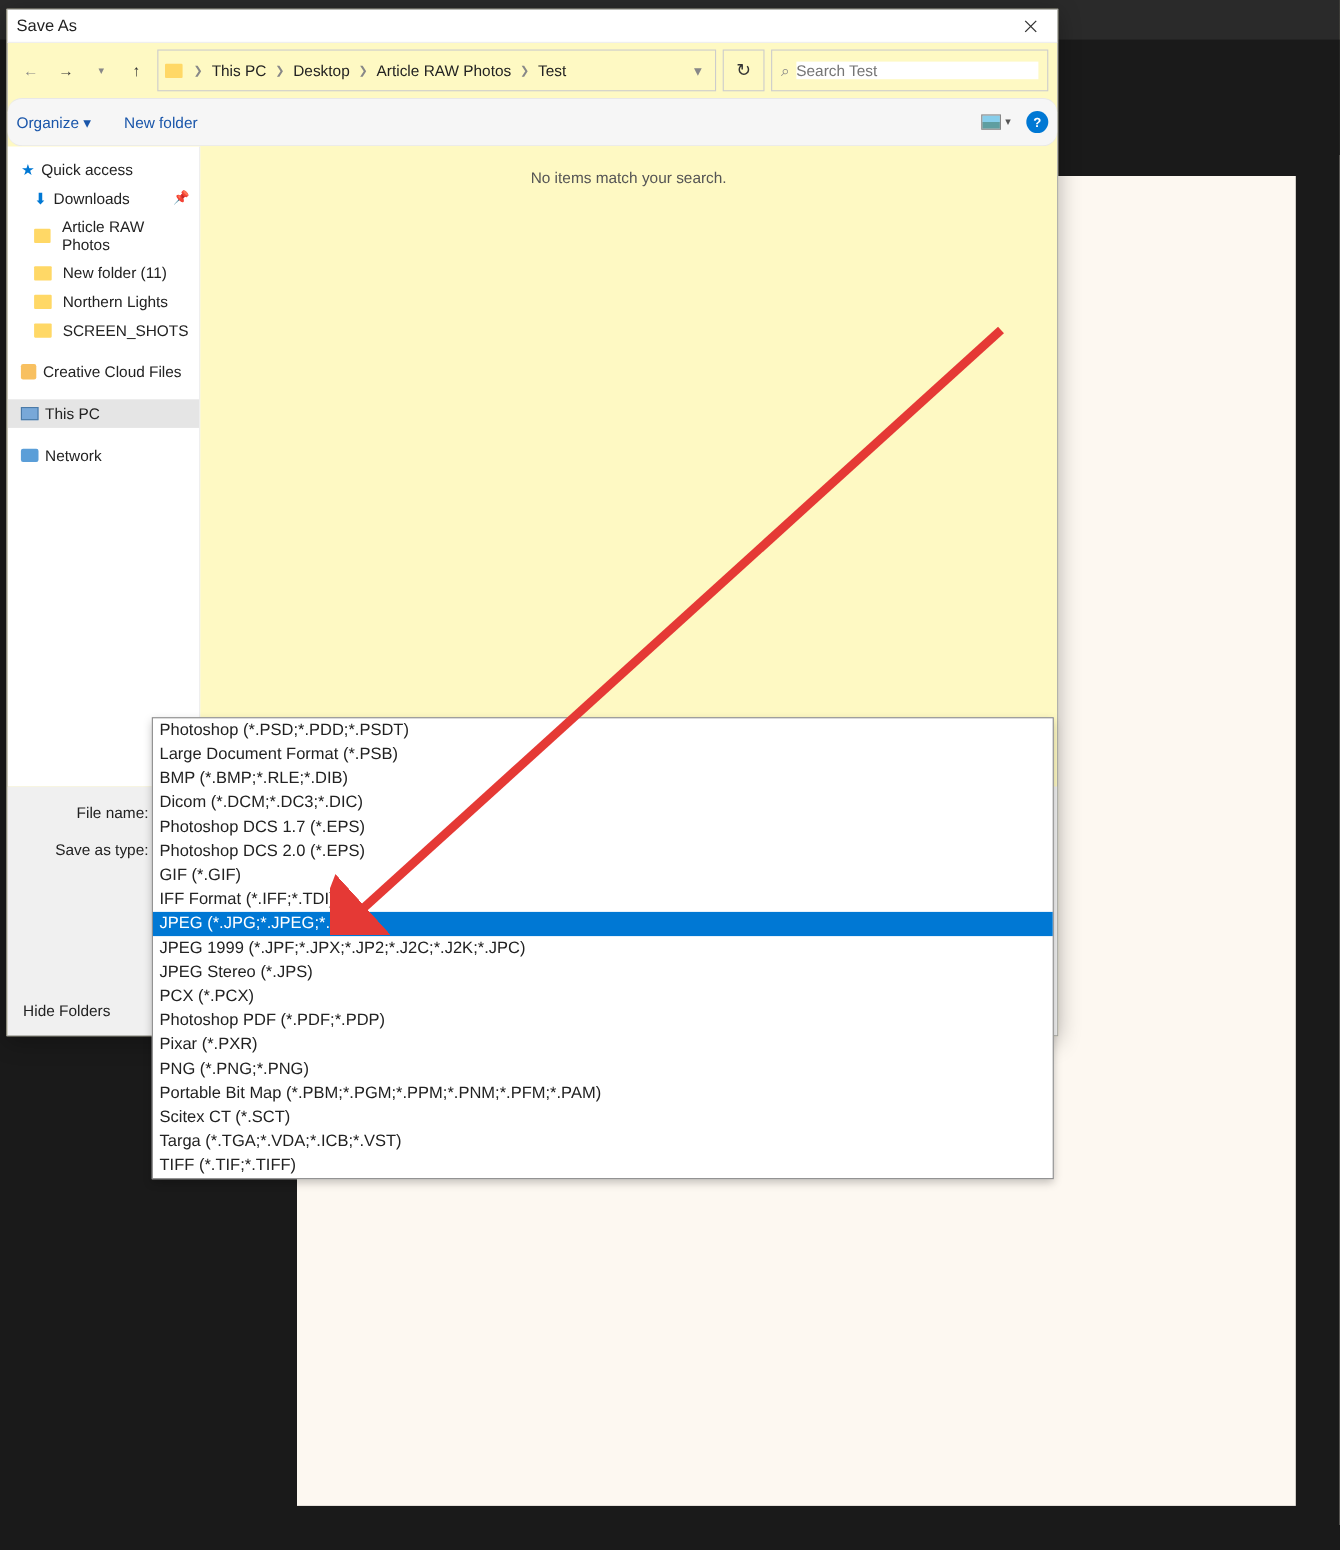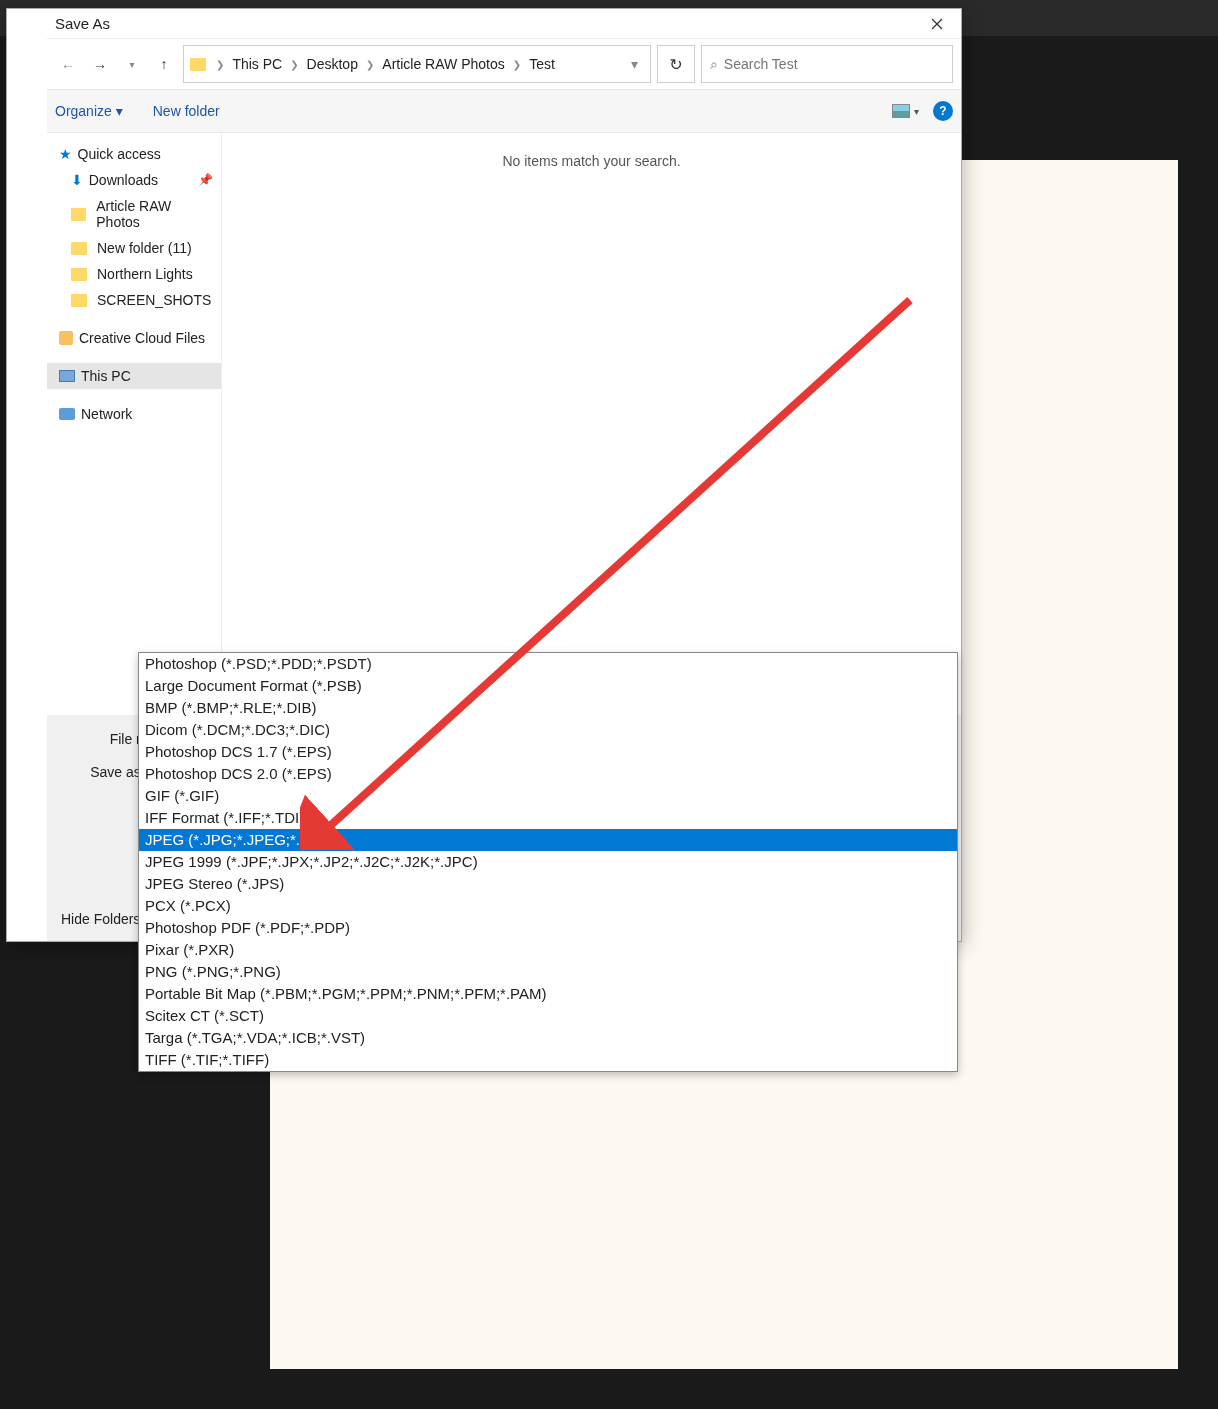--- a/index.html
+++ b/index.html
@@ -24,27 +24,26 @@
 .ps-canvas {
   position: absolute;
   top: 160px; left: 270px; right: 40px; bottom: 40px;
   background: #fdf8f1;
 }
 .dialog {
   position: absolute;
   top: 8px; left: 6px;
   width: 956px;
   height: 934px;
-  background: #ffffff;
+  background: #fef9c3;
   border: 1px solid #aaa;
   box-shadow: 0 4px 20px rgba(0,0,0,0.3);
   display: flex;
   flex-direction: column;
   z-index: 10;
-  padding-left: 40px;
 }
 .titlebar {
   height: 30px;
   display: flex;
   align-items: center;
   padding: 0 4px;
   background: #fff;
   border-bottom: 1px solid #eee;
 }
 .titlebar .title { font-size: 15px; color: #222; padding-left: 4px; flex:1;}
@@ -83,20 +82,21 @@
 .toolbar {
   height: 44px;
   background: #f6f6f6;
   border-top: 1px solid #e8e8e8;
   border-bottom: 1px solid #e8e8e8;
   display: flex;
   align-items: center;
   padding: 0 8px;
   gap: 30px;
   color: #1a56aa;
+  border-radius: 13px;
 }
 .toolbar .right { margin-left:auto; display:flex; align-items:center; gap:14px;}
 .view-icon { width:18px; height:14px; background: linear-gradient(#87ceeb 50%, #5f9ea0 50%); border:1px solid #888;}
 .help-icon { width:20px; height:20px; border-radius:50%; background:#0078d4; color:#fff; display:flex; align-items:center; justify-content:center; font-size:12px; font-weight:bold;}
 .body {
   flex: 1;
   display: flex;
   overflow: hidden;
 }
 .sidebar {

